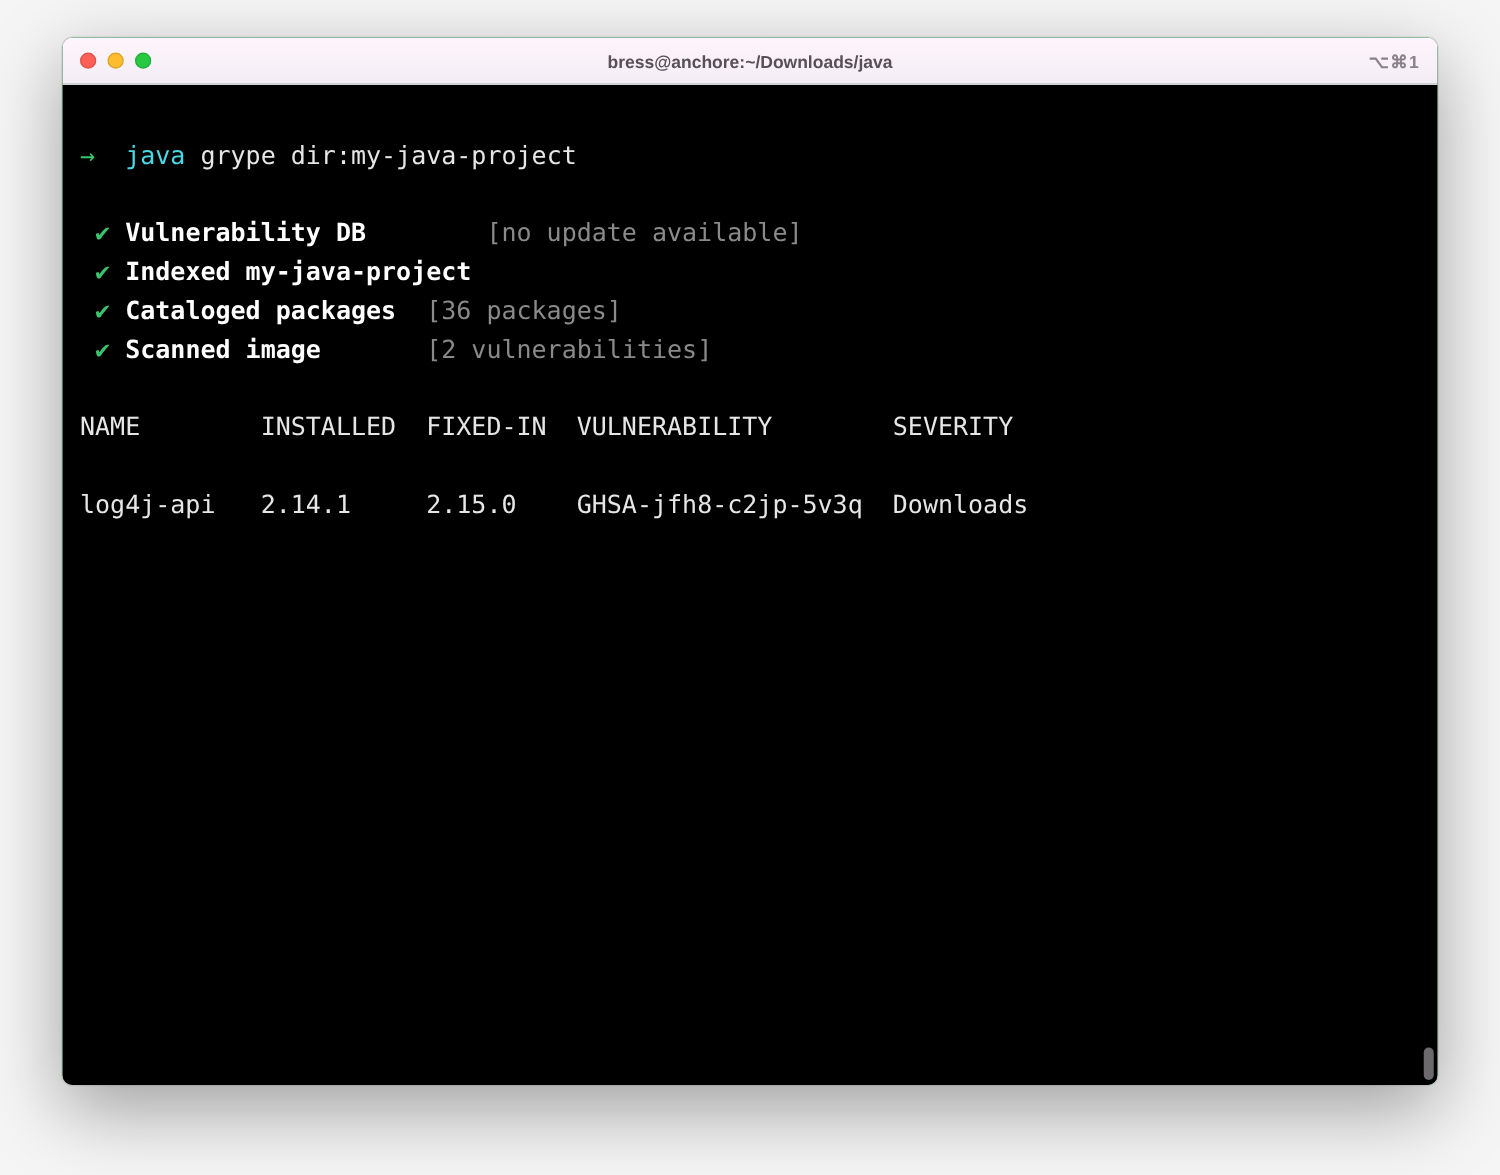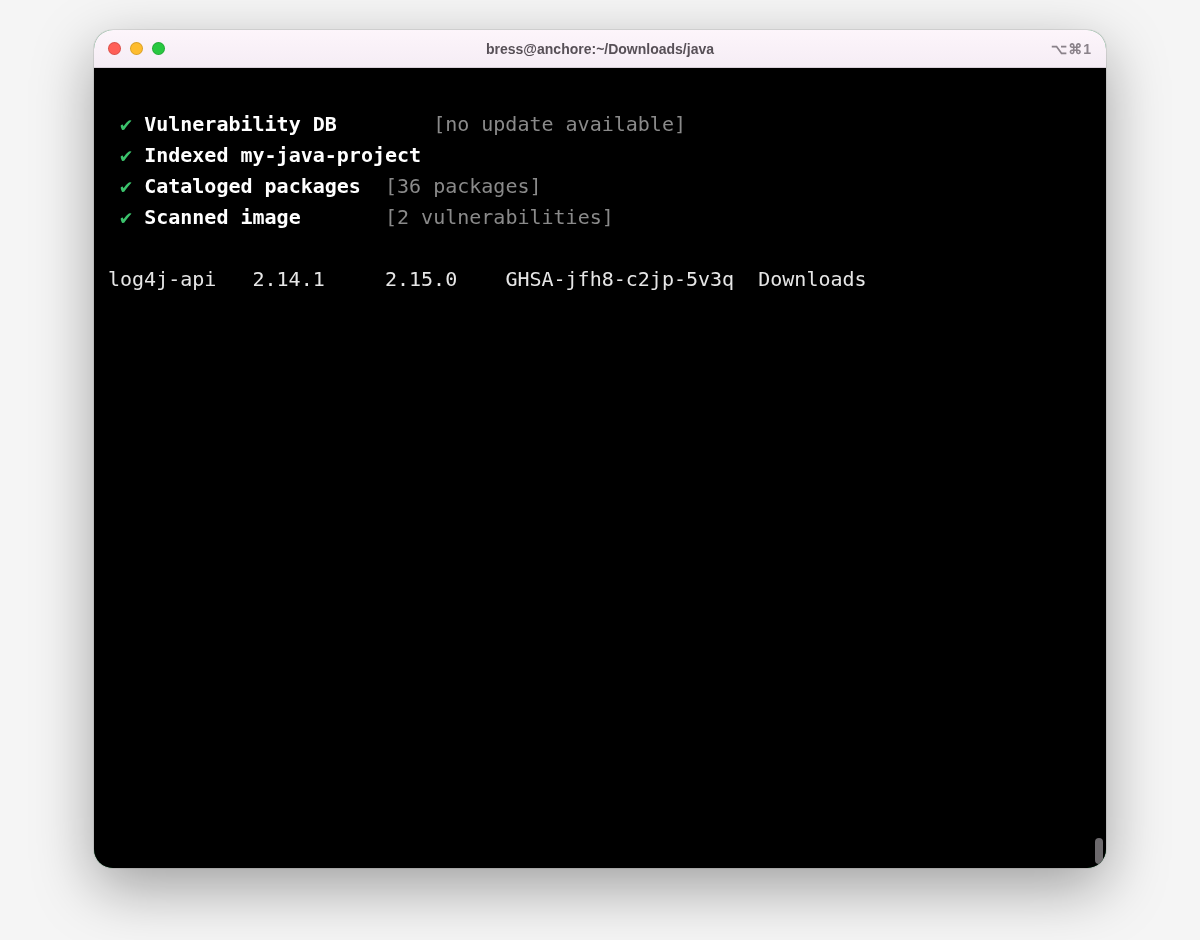--- a/index.html
+++ b/index.html
@@ -7,23 +7,23 @@
       background: #f5f5f5;
       font-family: "Menlo", "Monaco", "Consolas", monospace;
       display: flex;
       justify-content: center;
       align-items: flex-start;
       padding: 30px 40px;
       width: 1200px;
       height: 940px;
     }
     .window {
-      width: 1012px;
+      width: 1100px;
       background: #15803d;
-      border-radius: 19px;
+      border-radius: 8px;
       box-shadow: 0 20px 60px rgba(0,0,0,0.35), 0 0 0 1px rgba(0,0,0,0.08);
       overflow: hidden;
       position: relative;
     }
     .titlebar {
       height: 38px;
       background: linear-gradient(#fdf5fb, #f5edf5);
       border-bottom: 1px solid #d9d1d9;
       display: flex;
       align-items: center;
@@ -104,17 +104,19 @@
     <div class="traffic-lights">
       <div class="light red"></div>
       <div class="light yellow"></div>
       <div class="light green"></div>
     </div>
     <div class="title">bress@anchore:~/Downloads/java</div>
     <div class="shortcut-indicator">⌥⌘1</div>
   </div>
 
   <div class="terminal">
+<span class="row"><span class="arrow">→</span>  <span class="cyan">java</span> <span class="white">grype dir:my-java-project</span></span>
 <span id="status-lines"><span class="row"> <span class="check">✔</span> <span class="boldlabel">Vulnerability DB        </span><span class="dimbracket">[no update available]</span></span><span class="row"> <span class="check">✔</span> <span class="boldlabel">Indexed my-java-project </span></span><span class="row"> <span class="check">✔</span> <span class="boldlabel">Cataloged packages  </span><span class="dimbracket">[36 packages]</span></span><span class="row"> <span class="check">✔</span> <span class="boldlabel">Scanned image       </span><span class="dimbracket">[2 vulnerabilities]</span></span></span>
+<span id="table-header" class="row"><span class="white">NAME        </span><span class="white">INSTALLED  </span><span class="white">FIXED-IN  </span><span class="white">VULNERABILITY        </span><span class="white">SEVERITY  </span></span>
 <span id="table-rows"><span class="row"><span class="white">log4j-api   </span><span class="white">2.14.1     </span><span class="white">2.15.0    </span><span class="white">GHSA-jfh8-c2jp-5v3q  </span><span class="white">Downloads  </span></span></span>
     <div class="scrollbar"></div>
   </div>
 </div>
 
 </body></html>

